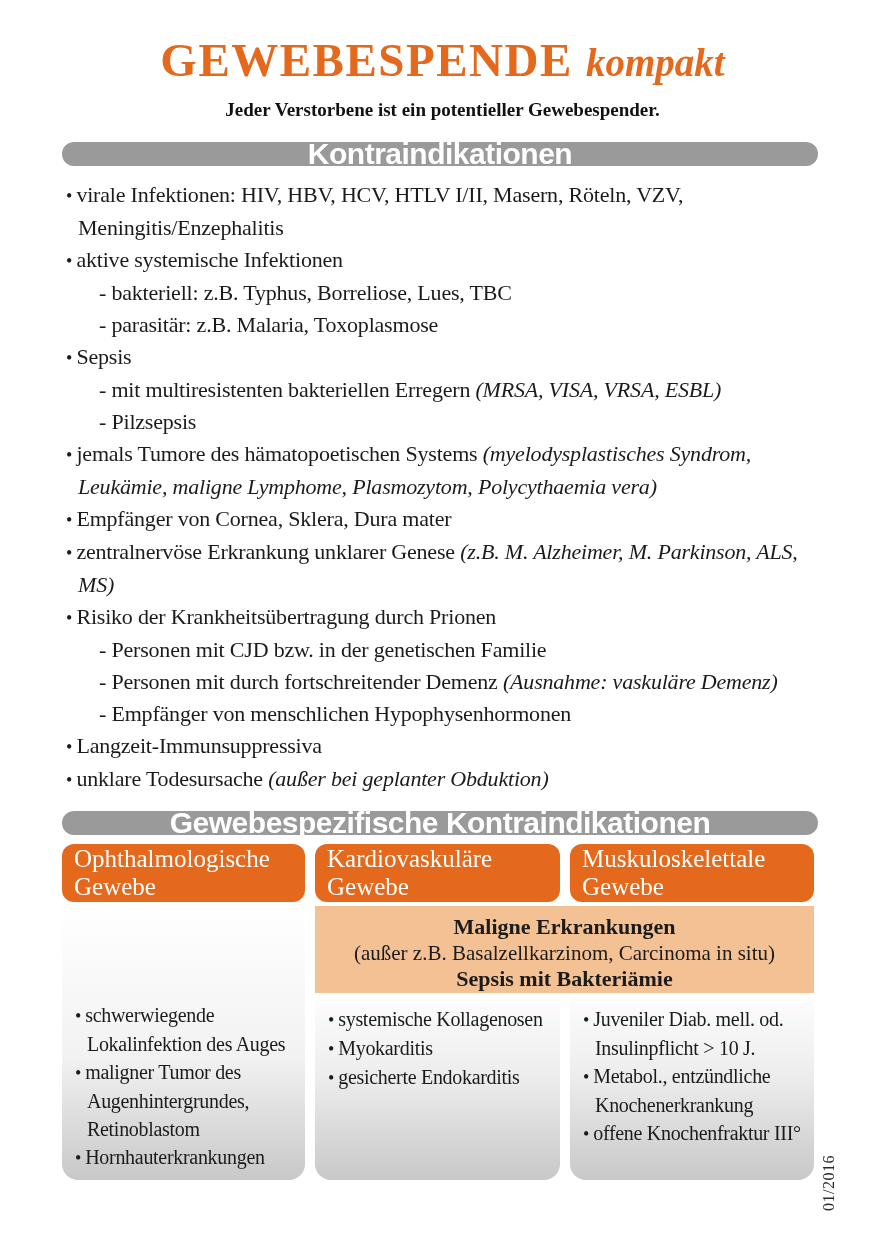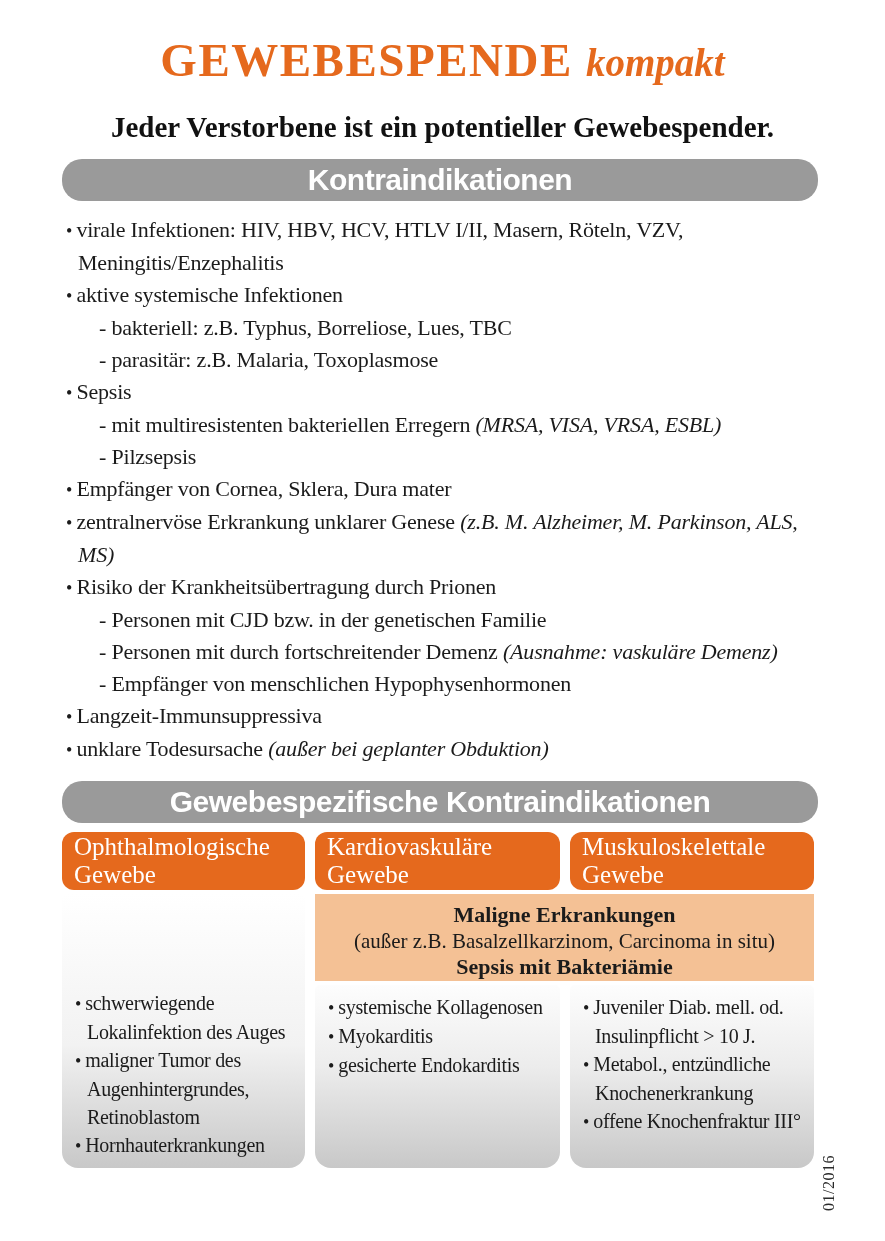--- a/index.html
+++ b/index.html
@@ -23,27 +23,27 @@
   .main-title{
     color:var(--accent);
     font-size:47px;font-weight:bold;
     letter-spacing:1.5px;line-height:52px;
   }
   .main-title .suffix{
     font-style:italic;font-weight:600;
     letter-spacing:0;font-size:39px;
   }
   .subtitle{
-    margin-top:21px;
-    font-size:29px;font-weight:bold;line-height:34px;
+    margin-top:4px;
+    font-size:19px;font-weight:bold;line-height:34px;
     color:#111;
   }
   
   .bar{
-    width:756px;height:42px;
+    width:756px;height:24px;
     margin:15px 0 2px 62px;
     background:var(--bar);
     border-radius:20px;
     display:flex;align-items:center;justify-content:center;
     color:#fff;
     font-family:"Liberation Sans", sans-serif;
     font-weight:bold;font-size:30px;letter-spacing:-0.5px;
   }
   .bar2{margin-top:15px;}
   
@@ -120,20 +120,21 @@
   </div>
 
   <div class="list">
       <div class="item"><span class="bullet">• </span><span class="txt">virale Infektionen: HIV, HBV, HCV, HTLV I/II, Masern, Röteln, VZV, Meningitis/Enzephalitis</span></div>
       <div class="item"><span class="bullet">• </span><span class="txt">aktive systemische Infektionen</span></div>
       <div class="sub"><span class="dash">- </span><span class="txt">bakteriell: z.B. Typhus, Borreliose, Lues, TBC</span></div>
       <div class="sub"><span class="dash">- </span><span class="txt">parasitär: z.B. Malaria, Toxoplasmose</span></div>
       <div class="item"><span class="bullet">• </span><span class="txt">Sepsis</span></div>
       <div class="sub"><span class="dash">- </span><span class="txt">mit multiresistenten bakteriellen Erregern</span><span class="it">&nbsp;(MRSA, VISA, VRSA, ESBL)</span></div>
       <div class="sub"><span class="dash">- </span><span class="txt">Pilzsepsis</span></div>
+      <div class="item"><span class="bullet">• </span><span class="txt">jemals Tumore des hämatopoetischen Systems</span><span class="it">&nbsp;(myelodysplastisches Syndrom, Leukämie, maligne Lymphome, Plasmozytom, Polycythaemia vera)</span></div>
       <div class="item"><span class="bullet">• </span><span class="txt">Empfänger von Cornea, Sklera, Dura mater</span></div>
       <div class="item"><span class="bullet">• </span><span class="txt">zentralnervöse Erkrankung unklarer Genese</span><span class="it">&nbsp;(z.B. M. Alzheimer, M. Parkinson, ALS, MS)</span></div>
       <div class="item"><span class="bullet">• </span><span class="txt">Risiko der Krankheitsübertragung durch Prionen</span></div>
       <div class="sub"><span class="dash">- </span><span class="txt">Personen mit CJD bzw. in der genetischen Familie</span></div>
       <div class="sub"><span class="dash">- </span><span class="txt">Personen mit durch fortschreitender Demenz</span><span class="it">&nbsp;(Ausnahme: vaskuläre Demenz)</span></div>
       <div class="sub"><span class="dash">- </span><span class="txt">Empfänger von menschlichen Hypophysenhormonen</span></div>
       <div class="item"><span class="bullet">• </span><span class="txt">Langzeit-Immunsuppressiva</span></div>
       <div class="item"><span class="bullet">• </span><span class="txt">unklare Todesursache</span><span class="it">&nbsp;(außer bei geplanter Obduktion)</span></div>
     </div>
 

